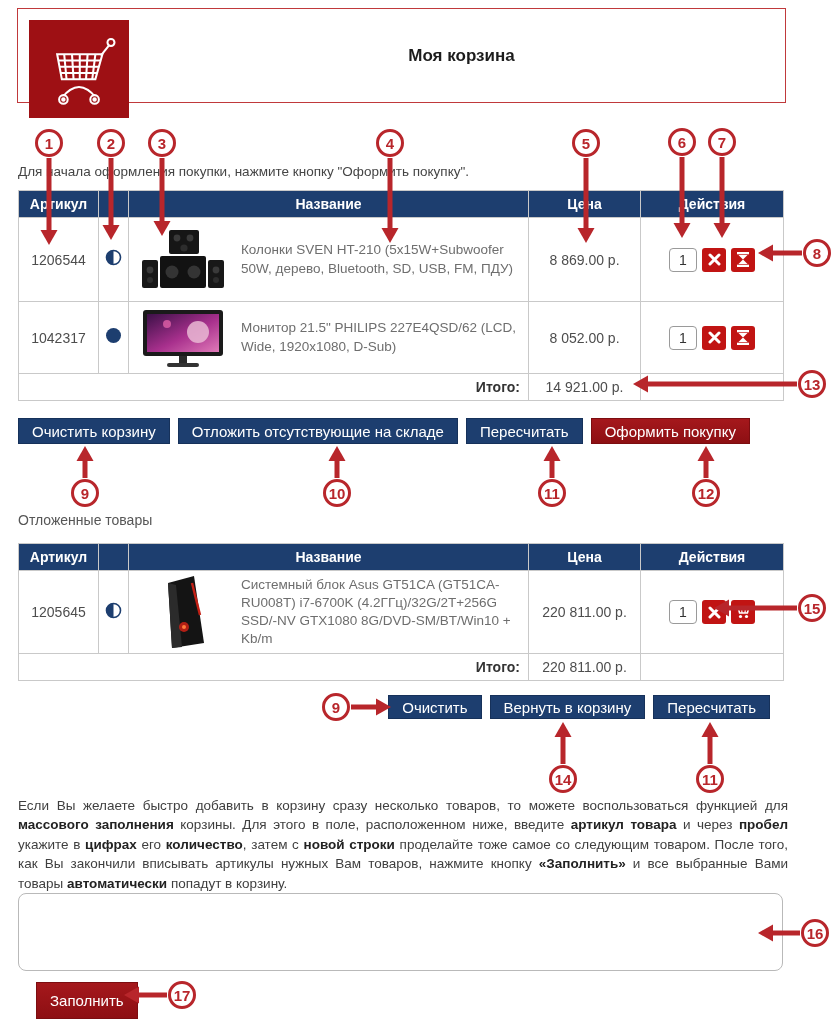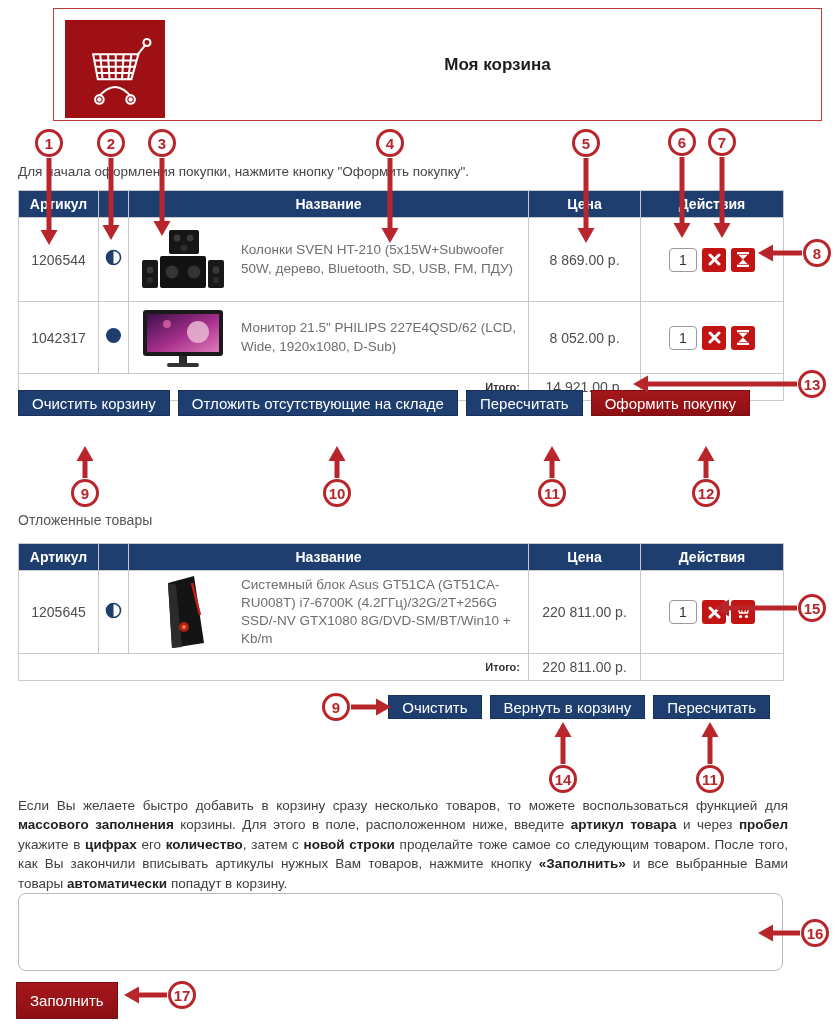--- a/index.html
+++ b/index.html
@@ -5,21 +5,21 @@
 <style>
   * { margin:0; padding:0; box-sizing:border-box; }
   html,body { background:#ffffff; }
   body {
     position:relative; width:837px; height:1024px;
     font-family:"Liberation Sans", sans-serif; color:#414141; overflow:hidden;
   }
   .abs { position:absolute; }
 
   
-  #header-box { left:17px; top:8px; width:769px; height:113px; border:1px solid #c0393b; background:#fff;margin-left:36px; }
+  #header-box { left:17px; top:8px; width:769px; height:95px; border:1px solid #c0393b; background:#fff; }
   #cart-tile { position:absolute; left:11px; top:11px; width:100px; height:98px; background:#9e1014; display:flex; align-items:center; justify-content:center; }
   #page-title { position:absolute; left:120px; top:0; right:0; height:100%; display:flex; align-items:center; justify-content:center; font-size:17px; font-weight:bold; color:#1c1c1c; }
 
   
   #intro-text { left:18px; top:164px; width:620px; font-size:13.5px; color:#454545; }
 
   
   table.cart { border-collapse:collapse; table-layout:fixed; width:765px; background:#fff; }
   table.cart td, table.cart th { border:1px solid #c9c9c9; overflow:hidden; }
   table.cart th { background:#1d3e6f; color:#fff; font-size:14px; font-weight:bold; text-align:center; height:27px;margin-left:16px; }
@@ -28,42 +28,42 @@
   td.name-cell { padding:4px 6px; }
   .name-flex { display:flex; align-items:center; gap:10px; }
   .prod-img { width:96px; min-width:96px; display:flex; align-items:center; justify-content:center; }
   .prod-name { font-size:13.5px; color:#6e6e6e; line-height:1.35; }
   td.price { text-align:center; font-size:14px; color:#4d4d4d; }
   td.actions { text-align:center; }
   .actions-flex { display:flex; align-items:center; justify-content:center; gap:5px; }
   .qty-input { width:28px; height:24px; border:1px solid #9a9a9a; border-radius:4px; text-align:center; font-size:14px; color:#333; font-family:"Liberation Sans",sans-serif; background:#fff; }
   .icon-btn { width:24px; height:24px; border:none; border-radius:3px; background:#c11413; display:flex; align-items:center; justify-content:center; cursor:pointer; padding:0; }
   tr.total-row td { height:27px; }
-  td.total-label { text-align:right; font-size:11px; font-weight:bold; color:#333; padding-right:8px; }
+  td.total-label { text-align:right; font-size:14px; font-weight:bold; color:#333; padding-right:8px; }
   #cart-table  { left:18px; top:190px; }
   #cart-table tr.item-row-0 td { height:84px; }
   #cart-table tr.item-row-1 td { height:72px; }
   #deferred-table { left:18px; top:543px; }
   #deferred-table tr.item-row-0 td { height:80px; }
 
   #deferred-label { left:18px; top:512px; font-size:14px; color:#565656; }
 
   
   .btn-row { display:flex; gap:8px; }
   .nav-btn { height:26px; padding:0 13px; background:#1d3e6f; border:1px solid #16315a; color:#fff; font-size:15px; font-family:"Liberation Sans",sans-serif; display:flex; align-items:center; cursor:pointer; }
   .red-btn { height:26px; padding:9px 13px; background:linear-gradient(#a5181c,#8d0f13); border:1px solid #7c0d10; color:#fff; font-size:15px; font-family:"Liberation Sans",sans-serif; display:flex; align-items:center; cursor:pointer; }
-  #cart-buttons { left:18px; top:390px;align-items:flex-end; }
+  #cart-buttons { left:18px; top:418px;align-items:flex-end; }
   #deferred-buttons { right:67px; top:695px;margin-left:21px; }
   #deferred-buttons .nav-btn { height:24px; }
 
   
   #mass-fill-text { left:18px; top:796px; width:770px; font-size:13.5px; line-height:1.44; text-align:justify; color:#3f3f3f; }
   #mass-fill-text b { color:#222; }
   #mass-fill-input { left:18px; top:893px; width:765px; height:78px; border:1px solid #b9b9b9; border-radius:8px; resize:none; font-family:"Liberation Sans",sans-serif; font-size:13px; padding:6px; color:#333; }
-  #fill-button { left:16px; top:982px; height:37px; }
+  #fill-button { left:36px; top:982px; height:37px; }
 
   
   #annotation-svg { left:0; top:0; width:837px; height:1024px; pointer-events:none; z-index:5; }
   .callout { position:absolute; width:28px; height:28px; border:3px solid #b8262b; border-radius:50%; background:#fff; color:#b8262b; font-size:15px; font-weight:bold; display:flex; align-items:center; justify-content:center; z-index:6; }
 </style>
 </head>
 <body>
 
 <div class="abs" id="header-box">
   <div id="cart-tile">

